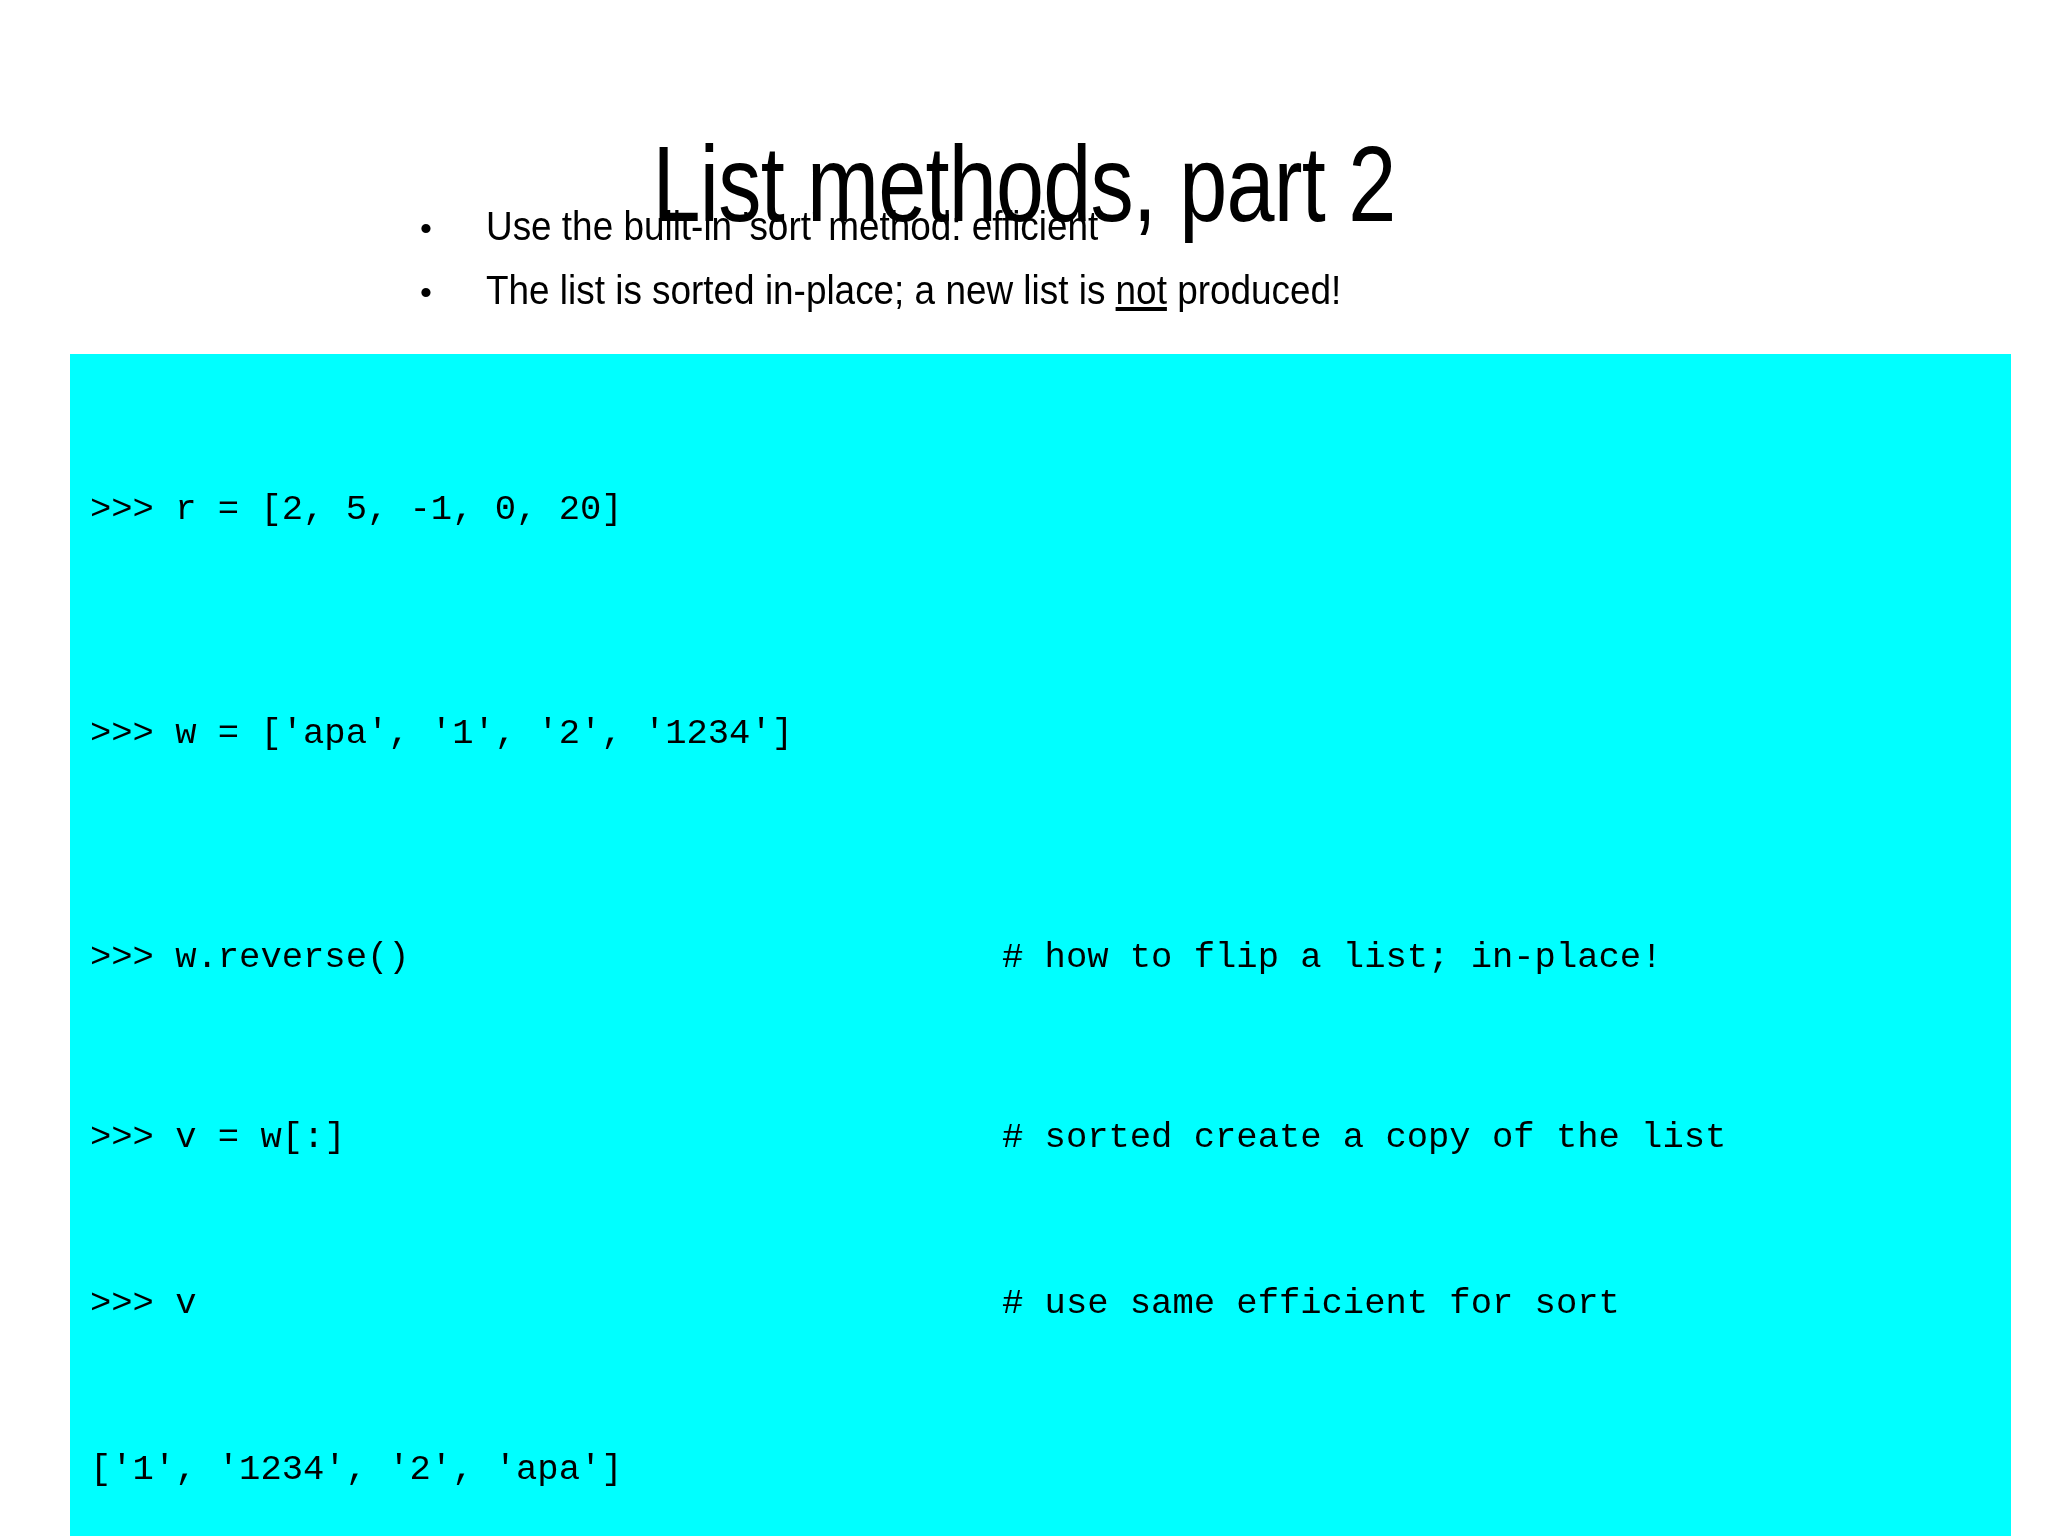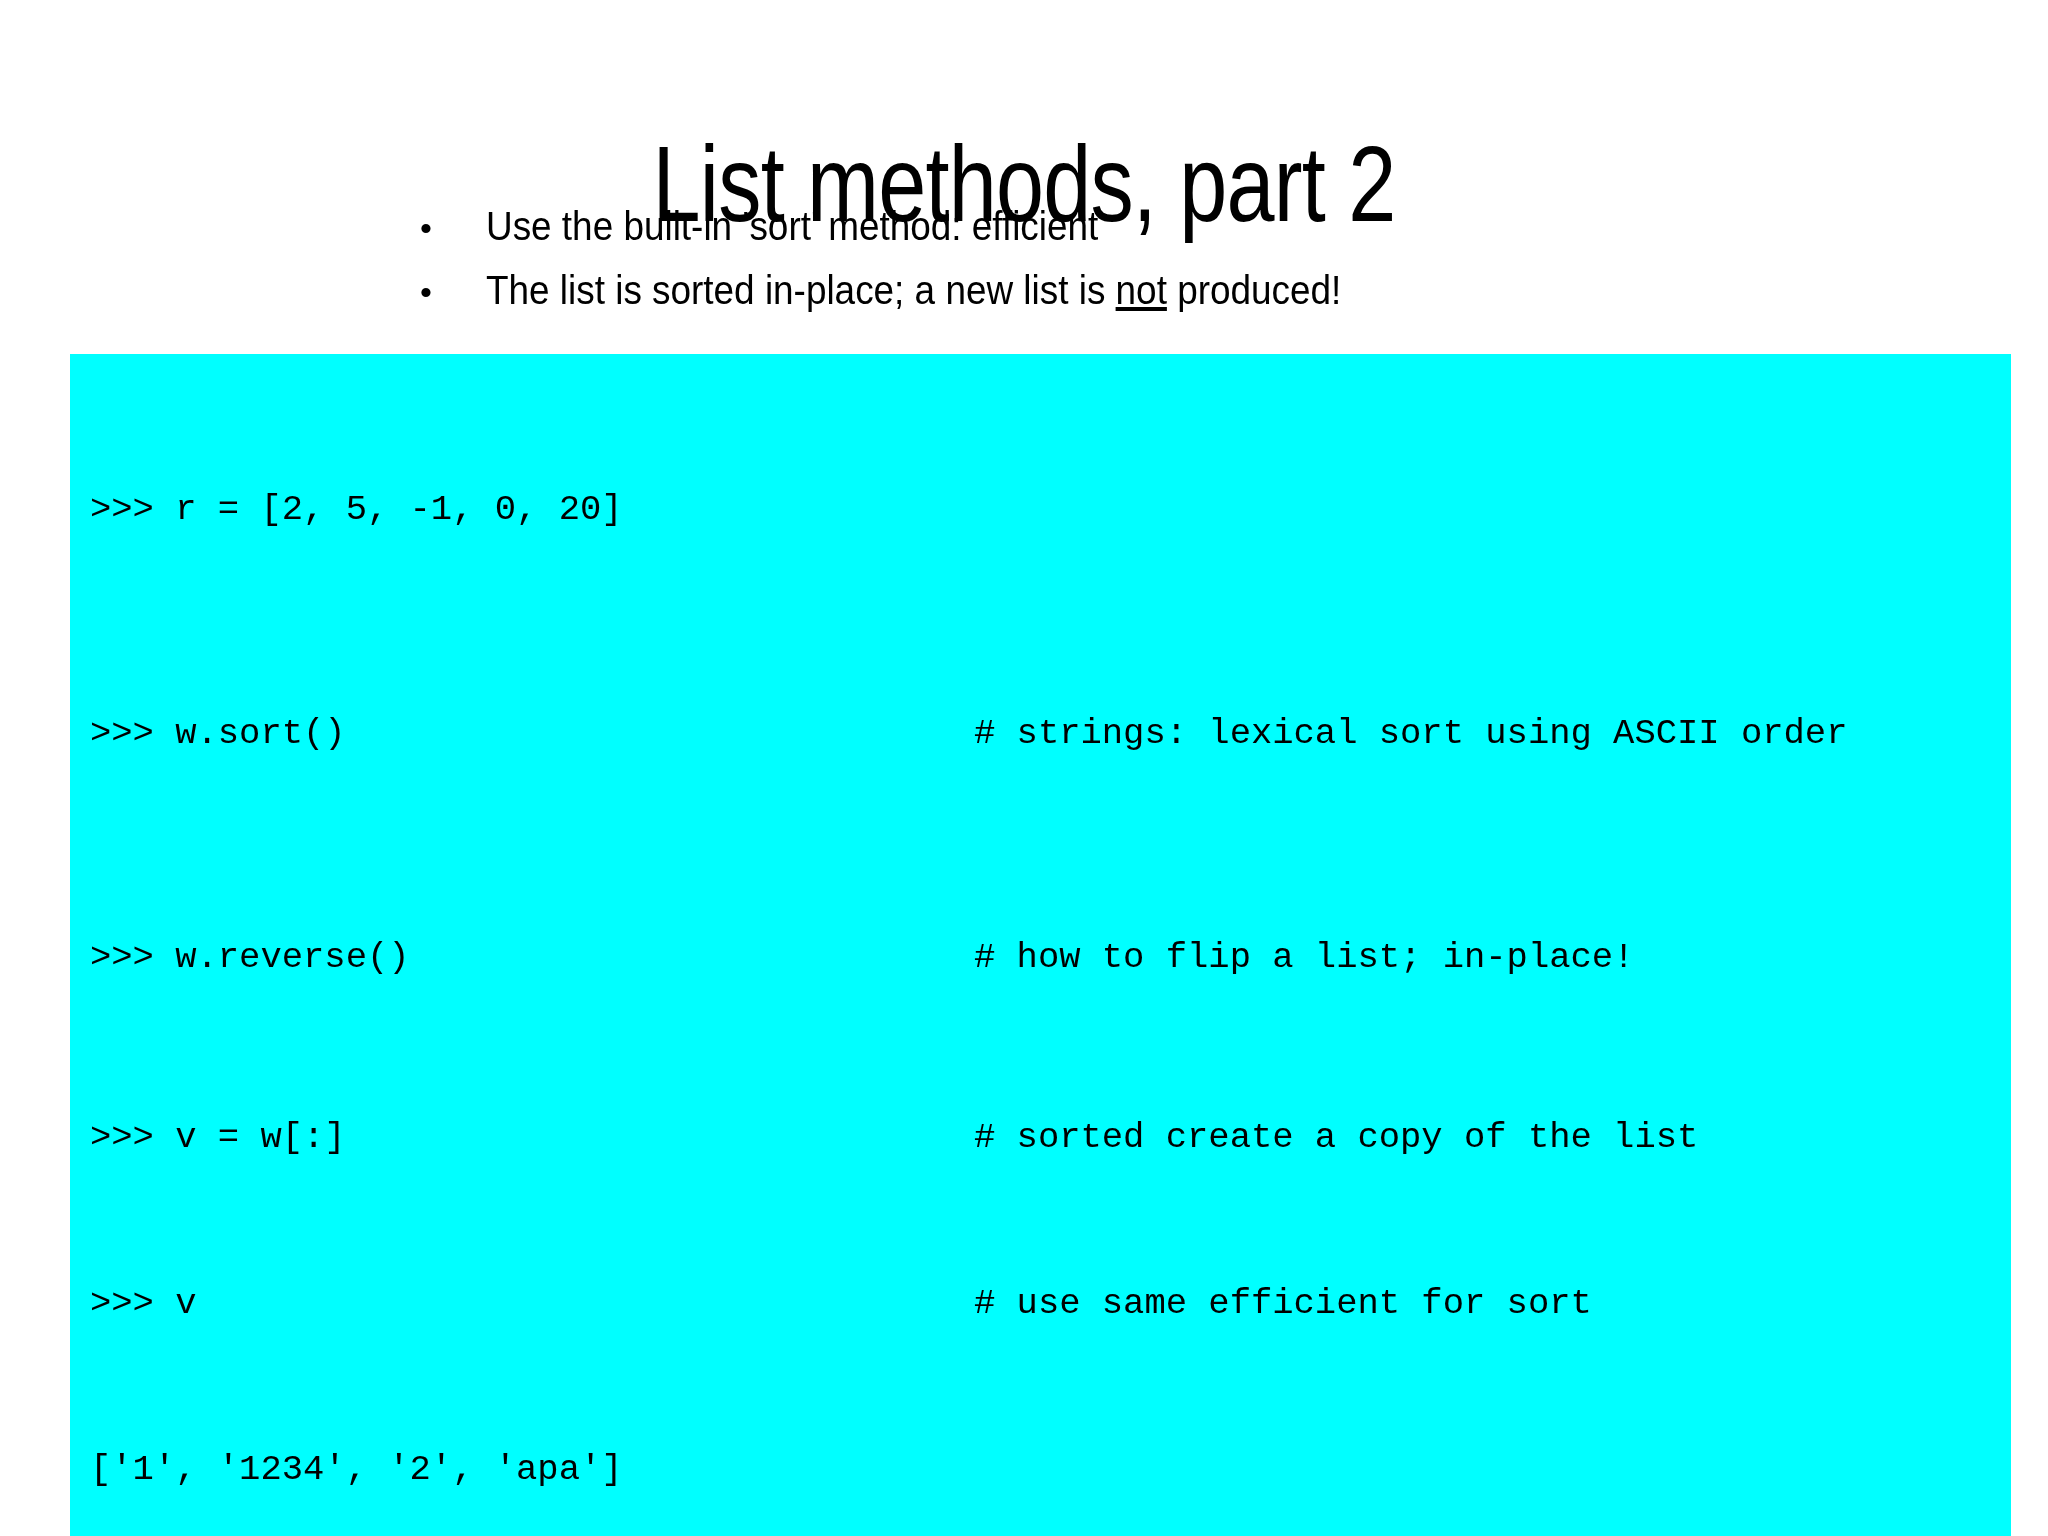--- a/index.html
+++ b/index.html
@@ -89,21 +89,21 @@
     height: 44px;
     white-space: pre;
     margin-top: 34px;
   }
   .code-left {
     display: inline-block;
     white-space: pre;
   }
   .code-comment {
     position: absolute;
-    left: 884px;
+    left: 912px;
     top: 0;
     white-space: pre;
   }
 
   #block1 { top: 354px; }
   #block2 { top: 578px; }
   #block3 { top: 802px; }
   #block4 { top: 982px; }
 </style>
 </head>
@@ -128,20 +128,21 @@
   </div>
 
   <div class="code-block" id="block1">
     <span class="code-line"><span class="code-left">&gt;&gt;&gt; r = [2, 5, -1, 0, 20]</span><span class="code-comment"></span></span>
     <span class="code-line"><span class="code-left">&gt;&gt;&gt; r.sort()</span><span class="code-comment"></span></span>
     <span class="code-line"><span class="code-left">&gt;&gt;&gt; r</span><span class="code-comment"></span></span>
     <span class="code-line"><span class="code-left">[-1, 0, 2, 5, 20]</span><span class="code-comment"></span></span>
   </div>
 
   <div class="code-block" id="block2">
+    <span class="code-line"><span class="code-left">&gt;&gt;&gt; w = ['apa', '1', '2', '1234']</span><span class="code-comment"></span></span>
     <span class="code-line"><span class="code-left">&gt;&gt;&gt; w.sort()</span><span class="code-comment"># strings: lexical sort using ASCII order</span></span>
     <span class="code-line"><span class="code-left">&gt;&gt;&gt; w</span><span class="code-comment"></span></span>
     <span class="code-line"><span class="code-left">['1', '1234', '2', 'apa']</span><span class="code-comment"></span></span>
   </div>
 
   <div class="code-block" id="block3">
     <span class="code-line"><span class="code-left">&gt;&gt;&gt; w.reverse()</span><span class="code-comment"># how to flip a list; in-place!</span></span>
     <span class="code-line"><span class="code-left">&gt;&gt;&gt; w</span><span class="code-comment"></span></span>
     <span class="code-line"><span class="code-left">['apa', '2', '1234', '1']</span><span class="code-comment"></span></span>
   </div>

